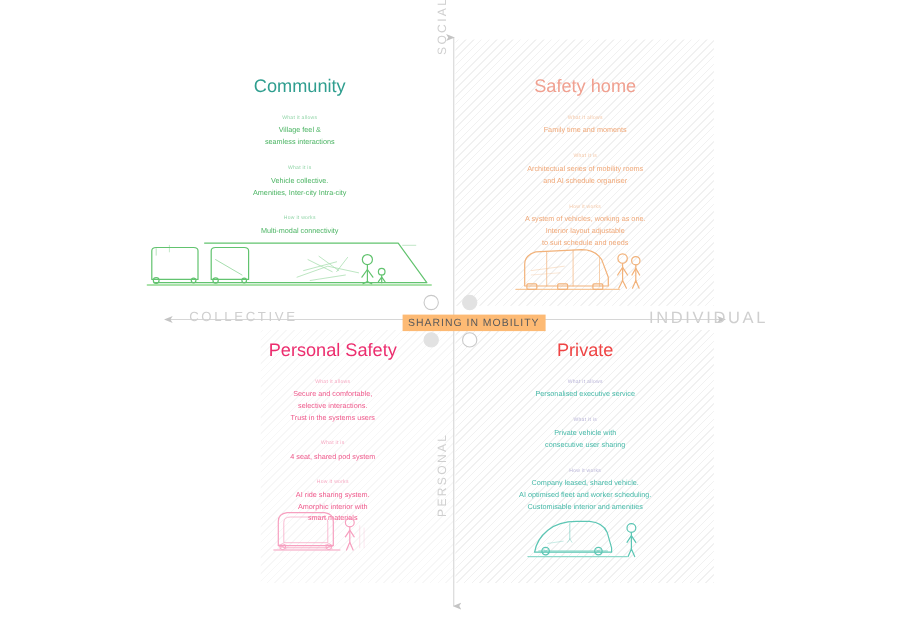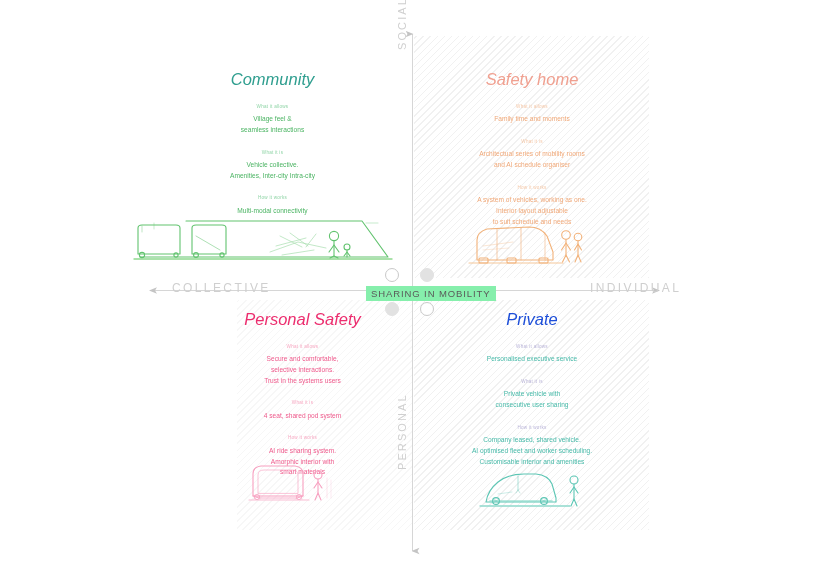--- a/index.html
+++ b/index.html
@@ -55,30 +55,30 @@
     color: #cfcfcf;
     font-size: 11px;
     letter-spacing: 2.1px;
     font-weight: 400;
     white-space: nowrap;
     user-select: none;
   }
   #label-social   { left: 396px; top: 50px;  transform: rotate(-90deg); transform-origin: left top; }
   #label-personal { left: 396px; top: 470px; transform: rotate(-90deg); transform-origin: left top; }
   #label-collective { left: 172px; top: 281px; font-size: 12px; letter-spacing: 2.4px; }
-  #label-individual { left: 590px; top: 281px; font-size: 12px; letter-spacing: 2.4px; }
+  #label-individual { left: 590px; top: 281px; font-size: 15px; letter-spacing: 2.4px; }
 
   #center-caption {
     position: absolute;
     left: 366px;
     top: 286px;
     font-size: 9.5px;
     letter-spacing: 0.9px;
     color: #5a5a5a;
-    background: #86efac;
+    background: #fdba74;
     padding: 2px 5px;
     white-space: nowrap;
     user-select: none;
   }
 
   
   .node-dot {
     position: absolute;
     width: 14px; height: 14px;
     border-radius: 50%;
@@ -100,21 +100,20 @@
   #quadrant-community      { left: 140px; top: 70px;  width: 265px; }
   #quadrant-second-home    { left: 418px; top: 70px;  width: 228px; }
   #quadrant-personal-safety{ left: 196px; top: 310px; width: 213px; }
   #quadrant-private        { left: 418px; top: 310px; width: 228px; }
 
   .q-title {
     font-size: 16.5px;
     font-weight: 400;
     line-height: 1.2;
     margin: 0 0 14px 0;
-    font-style: italic;
   }
 
   .field-block { margin-bottom: 14px; }
   .field-label {
     font-size: 4.6px;
     letter-spacing: 0.25px;
     margin-bottom: 5px;
     line-height: 1.2;
   }
   .field-value {
@@ -129,21 +128,21 @@
   .tint-community .field-value  { color: #4bb463; }
 
   .tint-secondhome .q-title     { color: #f0a090; }
   .tint-secondhome .field-label { color: #f5c8a8; }
   .tint-secondhome .field-value { color: #f0a878; }
 
   .tint-personalsafety .q-title     { color: #ec2d6e; text-align: center; }
   .tint-personalsafety .field-label { color: #f7a8c2; }
   .tint-personalsafety .field-value { color: #ef5a8c; }
 
-  .tint-private .q-title     { color: #1d4ed8; }
+  .tint-private .q-title     { color: #ef4444; }
   .tint-private .field-label { color: #b9b4d8; }
   .tint-private .field-value { color: #46b9a8; }
 
   
   .illus { position: absolute; pointer-events: none; }
   #illus-community   { left: 130px; top: 214px; }
   #illus-second-home { left: 463px; top: 222px; }
   #illus-personal-safety { left: 243px; top: 462px; }
   #illus-private     { left: 478px; top: 468px; }
 </style>

